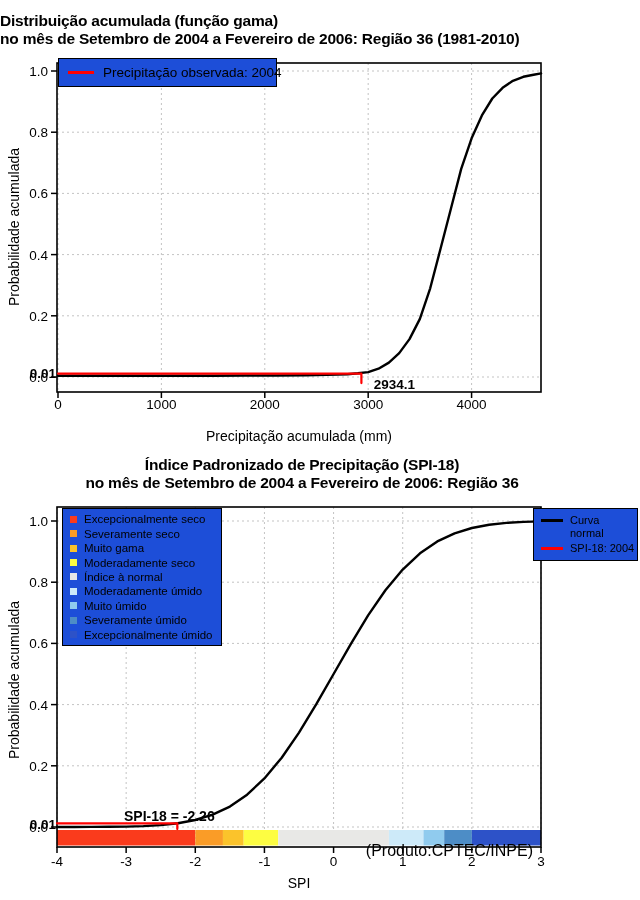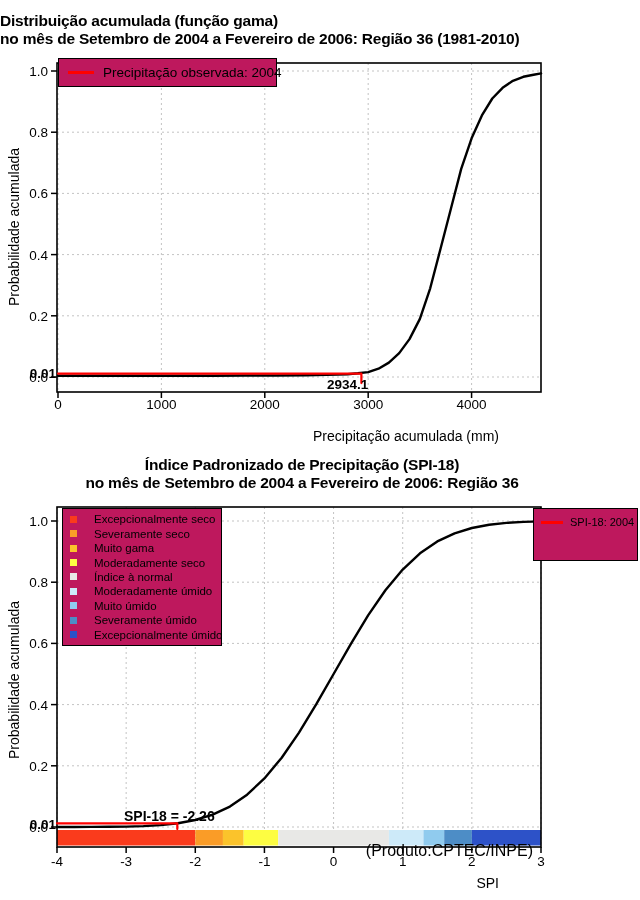--- a/index.html
+++ b/index.html
@@ -8,25 +8,25 @@
   #charts-svg{position:absolute;left:0;top:0;}
   #charts-svg text{font-family:"Liberation Sans",sans-serif;font-size:13.5px;fill:#000;}
   .grid{stroke:#C3C3C3;stroke-width:1;stroke-dasharray:2 3;fill:none;}
   .frame{fill:none;stroke:#000;stroke-width:1.6;}
   .tick{stroke:#000;stroke-width:1.5;}
   .series{fill:none;stroke-linejoin:round;stroke-linecap:round;}
   .abs{position:absolute;}
   .title{left:0;width:640px;text-align:left;font-weight:bold;font-size:15.5px;letter-spacing:-0.2px;white-space:nowrap;}
   .title2{left:0;width:604px;text-align:center;font-weight:bold;font-size:15.5px;letter-spacing:-0.2px;white-space:nowrap;}
   .ylab{width:170px;text-align:center;transform:rotate(-90deg);font-size:14px;white-space:nowrap;}
-  .xlab{left:99px;width:400px;text-align:right;font-size:14px;}
+  .xlab{left:99px;width:400px;text-align:center;font-size:14px;}
   .boldlab{font-weight:bold;font-size:13.5px;white-space:nowrap;}
-  .legend-box{background:#be185d;border:1.5px solid #000;box-sizing:border-box;}
+  .legend-box{background:#1d4ed8;border:1.5px solid #000;box-sizing:border-box;}
   .lsample{display:inline-block;height:3px;width:26px;flex:none;}
-  .cat-row{display:flex;align-items:center;gap:17px;}
+  .cat-row{display:flex;align-items:center;gap:7px;}
   .cat-marker{width:7px;height:7px;flex:none;}
   .cat-label{font-size:11.5px;white-space:nowrap;}
   .rl-row{display:flex;gap:7px;align-items:flex-start;}
   .rl-sample{width:22px;height:3px;flex:none;margin-top:5px;}
   .rl-text{font-size:11px;line-height:13px;white-space:nowrap;}
 </style>
 </head>
 <body>
 
 <svg id="charts-svg" width="640" height="900">
@@ -126,21 +126,21 @@
 <div class="abs title" style="top:30px">no mês de Setembro de 2004 a Fevereiro de 2006: Região 36 (1981-2010)</div>
 <div class="abs ylab" style="left:-71px;top:219px">Probabilidade acumulada</div>
 <div class="abs xlab" style="top:428px">Precipitação acumulada (mm)</div>
 
 <div class="abs legend-box" style="left:58px;top:58px;width:219px;height:29px;display:flex;align-items:center;gap:9px;padding:0 9px;">
   <span class="lsample" style="background-color: rgb(255, 0, 0);"></span>
   <span style="font-size:13.5px;white-space:nowrap">Precipitação observada: 2004</span>
 </div>
 
 <div class="abs boldlab" style="left:14px;width:42px;text-align:right;top:366px">0.01</div>
-<div class="abs boldlab" style="left:327px;width:74px;text-align:left;top:377px">2934.1</div>
+<div class="abs boldlab" style="left:341px;width:74px;text-align:right;top:377px">2934.1</div>
 
 <div class="abs title2" style="top:456px">Índice Padronizado de Precipitação (SPI-18)</div>
 <div class="abs title2" style="top:474px">no mês de Setembro de 2004 a Fevereiro de 2006: Região 36</div>
 <div class="abs ylab" style="left:-71px;top:672px">Probabilidade acumulada</div>
 <div class="abs xlab" style="top:875px">SPI</div>
 <div class="abs" style="left:283px;width:250px;text-align:right;top:842px;font-size:16px">(Produto:CPTEC/INPE)</div>
 
 <div class="abs legend-box" style="left:62px;top:508px;width:160px;height:138px;display:flex;flex-direction:column;justify-content:space-around;padding:3px 0 3px 7px;border-width:1.4px">
   <div class="cat-row">
     <span class="cat-marker" style="background-color: rgb(250, 59, 28);"></span>
@@ -174,20 +174,27 @@
     <span class="cat-marker" style="background-color: rgb(77, 141, 198);"></span>
     <span class="cat-label">Severamente úmido</span>
   </div>
   <div class="cat-row">
     <span class="cat-marker" style="background-color: rgb(45, 82, 200);"></span>
     <span class="cat-label">Excepcionalmente úmido</span>
   </div>
 </div>
 
 <div class="abs legend-box" style="left:533px;top:508px;width:105px;height:53px;padding:5px 7px">
+  <div class="rl-row">
+    <span class="rl-sample" style="background-color: rgb(0, 0, 0);"></span>
+    <span class="rl-text">
+      <span style="display:block">Curva</span>
+      <span style="display:block">normal</span>
+    </span>
+  </div>
   <div class="rl-row" style="margin-top:2px">
     <span class="rl-sample" style="height: 2.5px; background-color: rgb(255, 0, 0);"></span>
     <span class="rl-text">SPI-18: 2004</span>
   </div>
 </div>
 
 <div class="abs boldlab" style="left:14px;width:42px;text-align:right;top:817px">0.01</div>
 <div class="abs boldlab" style="left:124px;top:808px;font-size:14px">SPI-18 = -2.26</div>
 
 </body></html>

